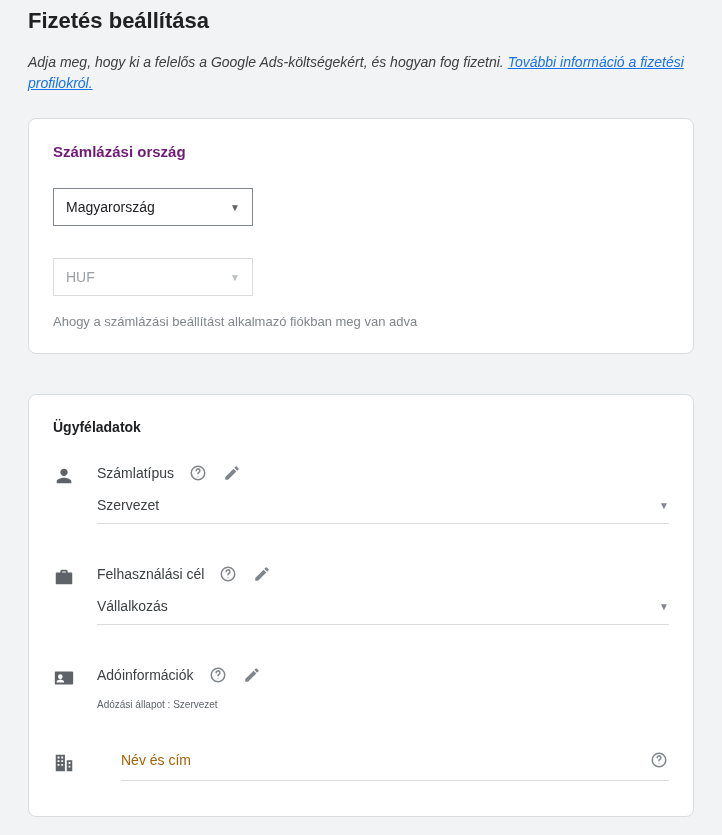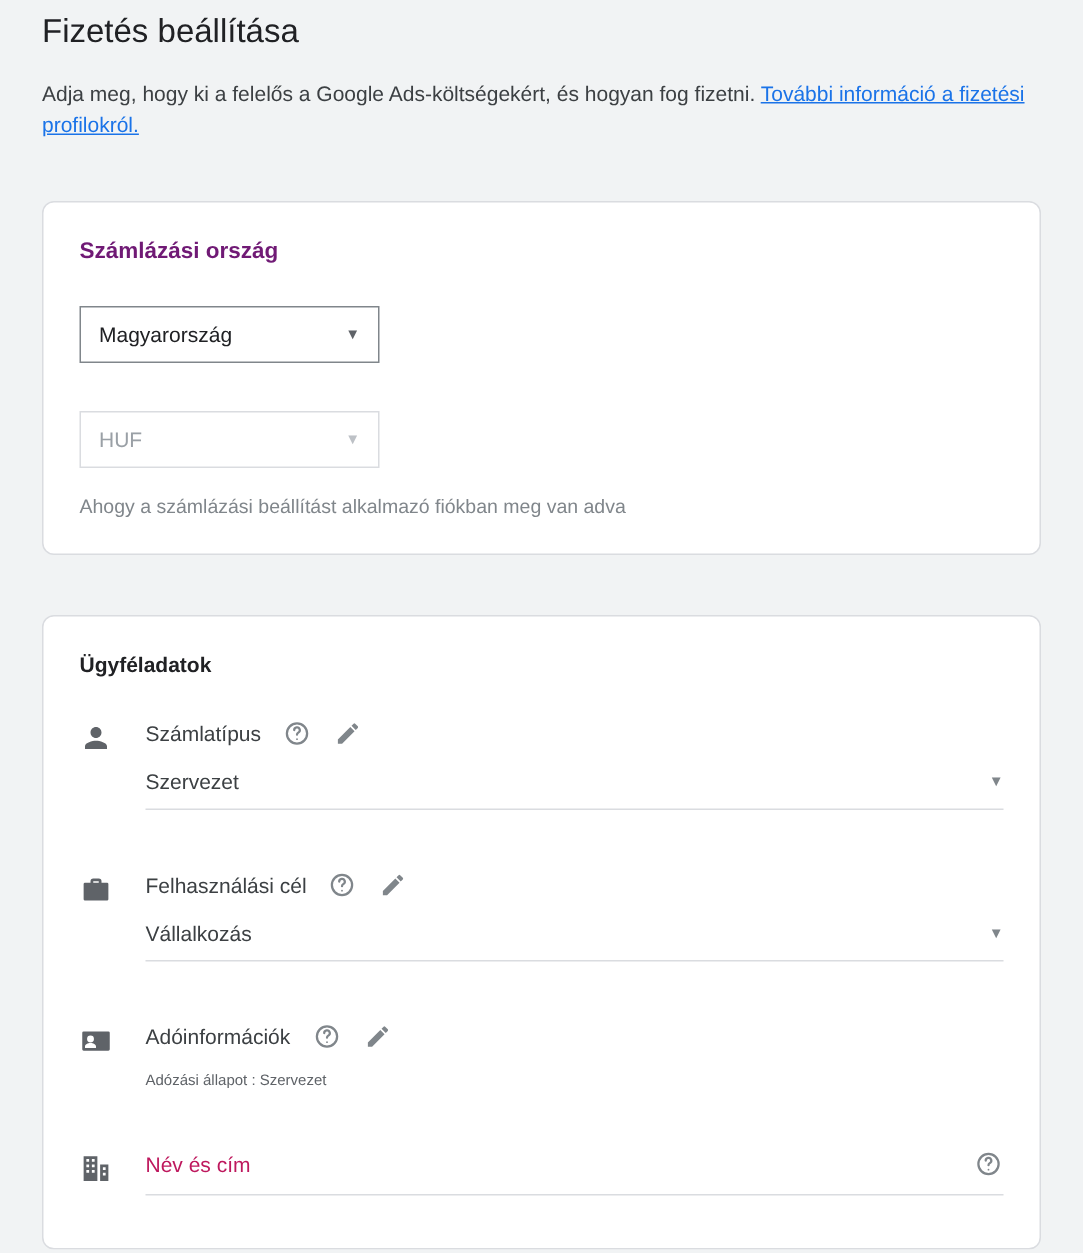--- a/index.html
+++ b/index.html
@@ -5,29 +5,30 @@
   * { box-sizing: border-box; margin: 0; padding: 0; }
   body {
     font-family: Arial, sans-serif;
     background: #f1f3f4;
     color: #202124;
     width: 722px;
     padding: 8px 28px 0 28px;
   }
   .page-title {
     font-size: 22px;
-    font-weight: 400;
+    font-weight: 700;
     color: #202124;
     margin-bottom: 18px;
   }
   .intro {
     font-size: 14px;
     color: #3c4043;
-    margin-bottom: 40px;
+    margin-bottom: 24px;
     line-height: 1.5;
+    font-style: italic;
   }
   .intro a {
     color: #1a73e8;
     text-decoration: underline;
   }
   .card {
     background: #fff;
     border: 1px solid #dadce0;
     border-radius: 8px;
     padding: 24px 24px 24px 24px;
@@ -123,22 +124,23 @@
     font-size: 10px;
     color: #5f6368;
     margin-bottom: 30px;
   }
   .name-row {
     display: flex;
     align-items: center;
     justify-content: space-between;
     border-bottom: 1px solid #dadce0;
     padding-bottom: 10px;
-    color: #be185d;
-    font-size: 14px;
+    color: #a16207;
+    font-size: 14px;
+    margin-left: 24px;
   }
   svg { display: block; }
 </style>
 </head>
 <body>
 
 <h1 class="page-title">Fizetés beállítása</h1>
 
 <p class="intro">
   <span>Adja meg, hogy ki a felelős a Google Ads-költségekért, és hogyan fog fizetni. </span><a href="#">További információ a fizetési profilokról.</a>

